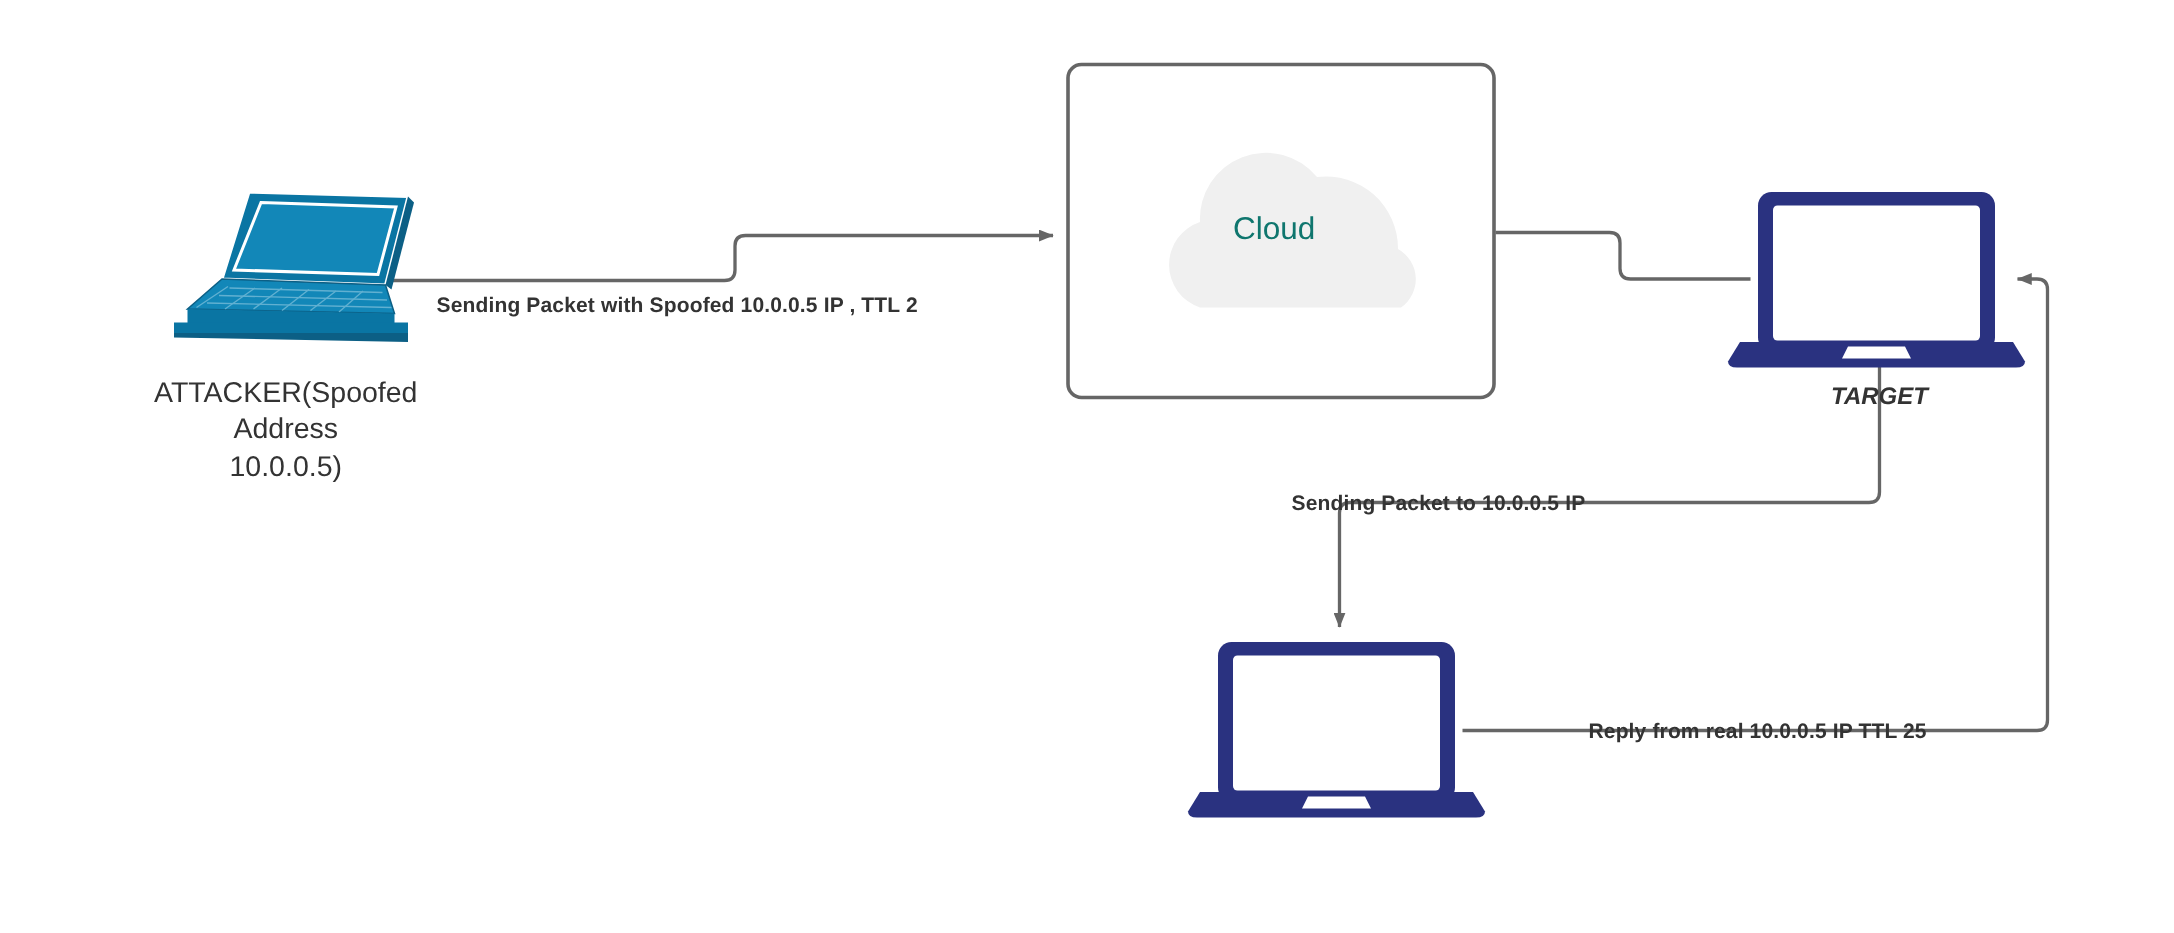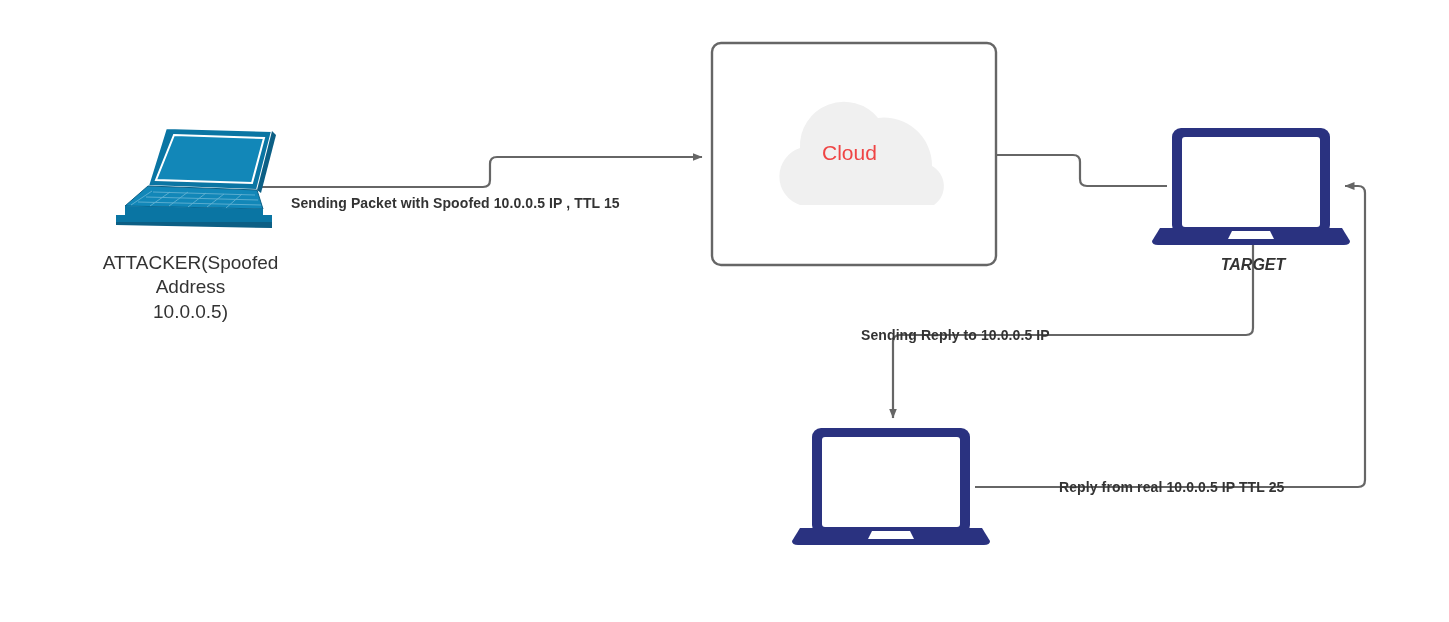--- a/index.html
+++ b/index.html
@@ -45,21 +45,21 @@
   .node-label.italic-bold {
     font-weight: bold;
     font-style: italic;
     font-size: 16px;
     text-align: center;
   }
   .cloud-label {
     position: absolute;
     font-family: "Liberation Sans", sans-serif;
     font-size: 21px;
-    color: #ef4444;
+    color: #0f766e;
     white-space: nowrap;
   }
 </style>
 </head>
 <body>
 
 <div id="canvas">
 
   <svg class="layer" viewBox="0 0 1449 622">
     <defs>
@@ -129,19 +129,19 @@
 
   <div class="node-label" style="left:58px; top:251px; width:265px;">ATTACKER(Spoofed
 Address
 10.0.0.5)</div>
 
   <div class="cloud-label" style="left:822px; top:141px;">Cloud</div>
 
   <div class="node-label italic-bold" style="left:1173px; top:255px; width:160px;">TARGET</div>
 
 
-  <div class="edge-label" style="left:291px; top:195px;">Sending Packet with Spoofed 10.0.0.5 IP , TTL 15</div>
+  <div class="edge-label" style="left:291px; top:195px;">Sending Packet with Spoofed 10.0.0.5 IP , TTL 2</div>
 
-  <div class="edge-label" style="left:861px; top:327px;">Sending Reply to 10.0.0.5 IP</div>
+  <div class="edge-label" style="left:861px; top:327px;">Sending Packet to 10.0.0.5 IP</div>
 
   <div class="edge-label" style="left:1059px; top:479px;text-align:center;">Reply from real 10.0.0.5 IP TTL 25</div>
 
 </div>
 
 </body></html>

